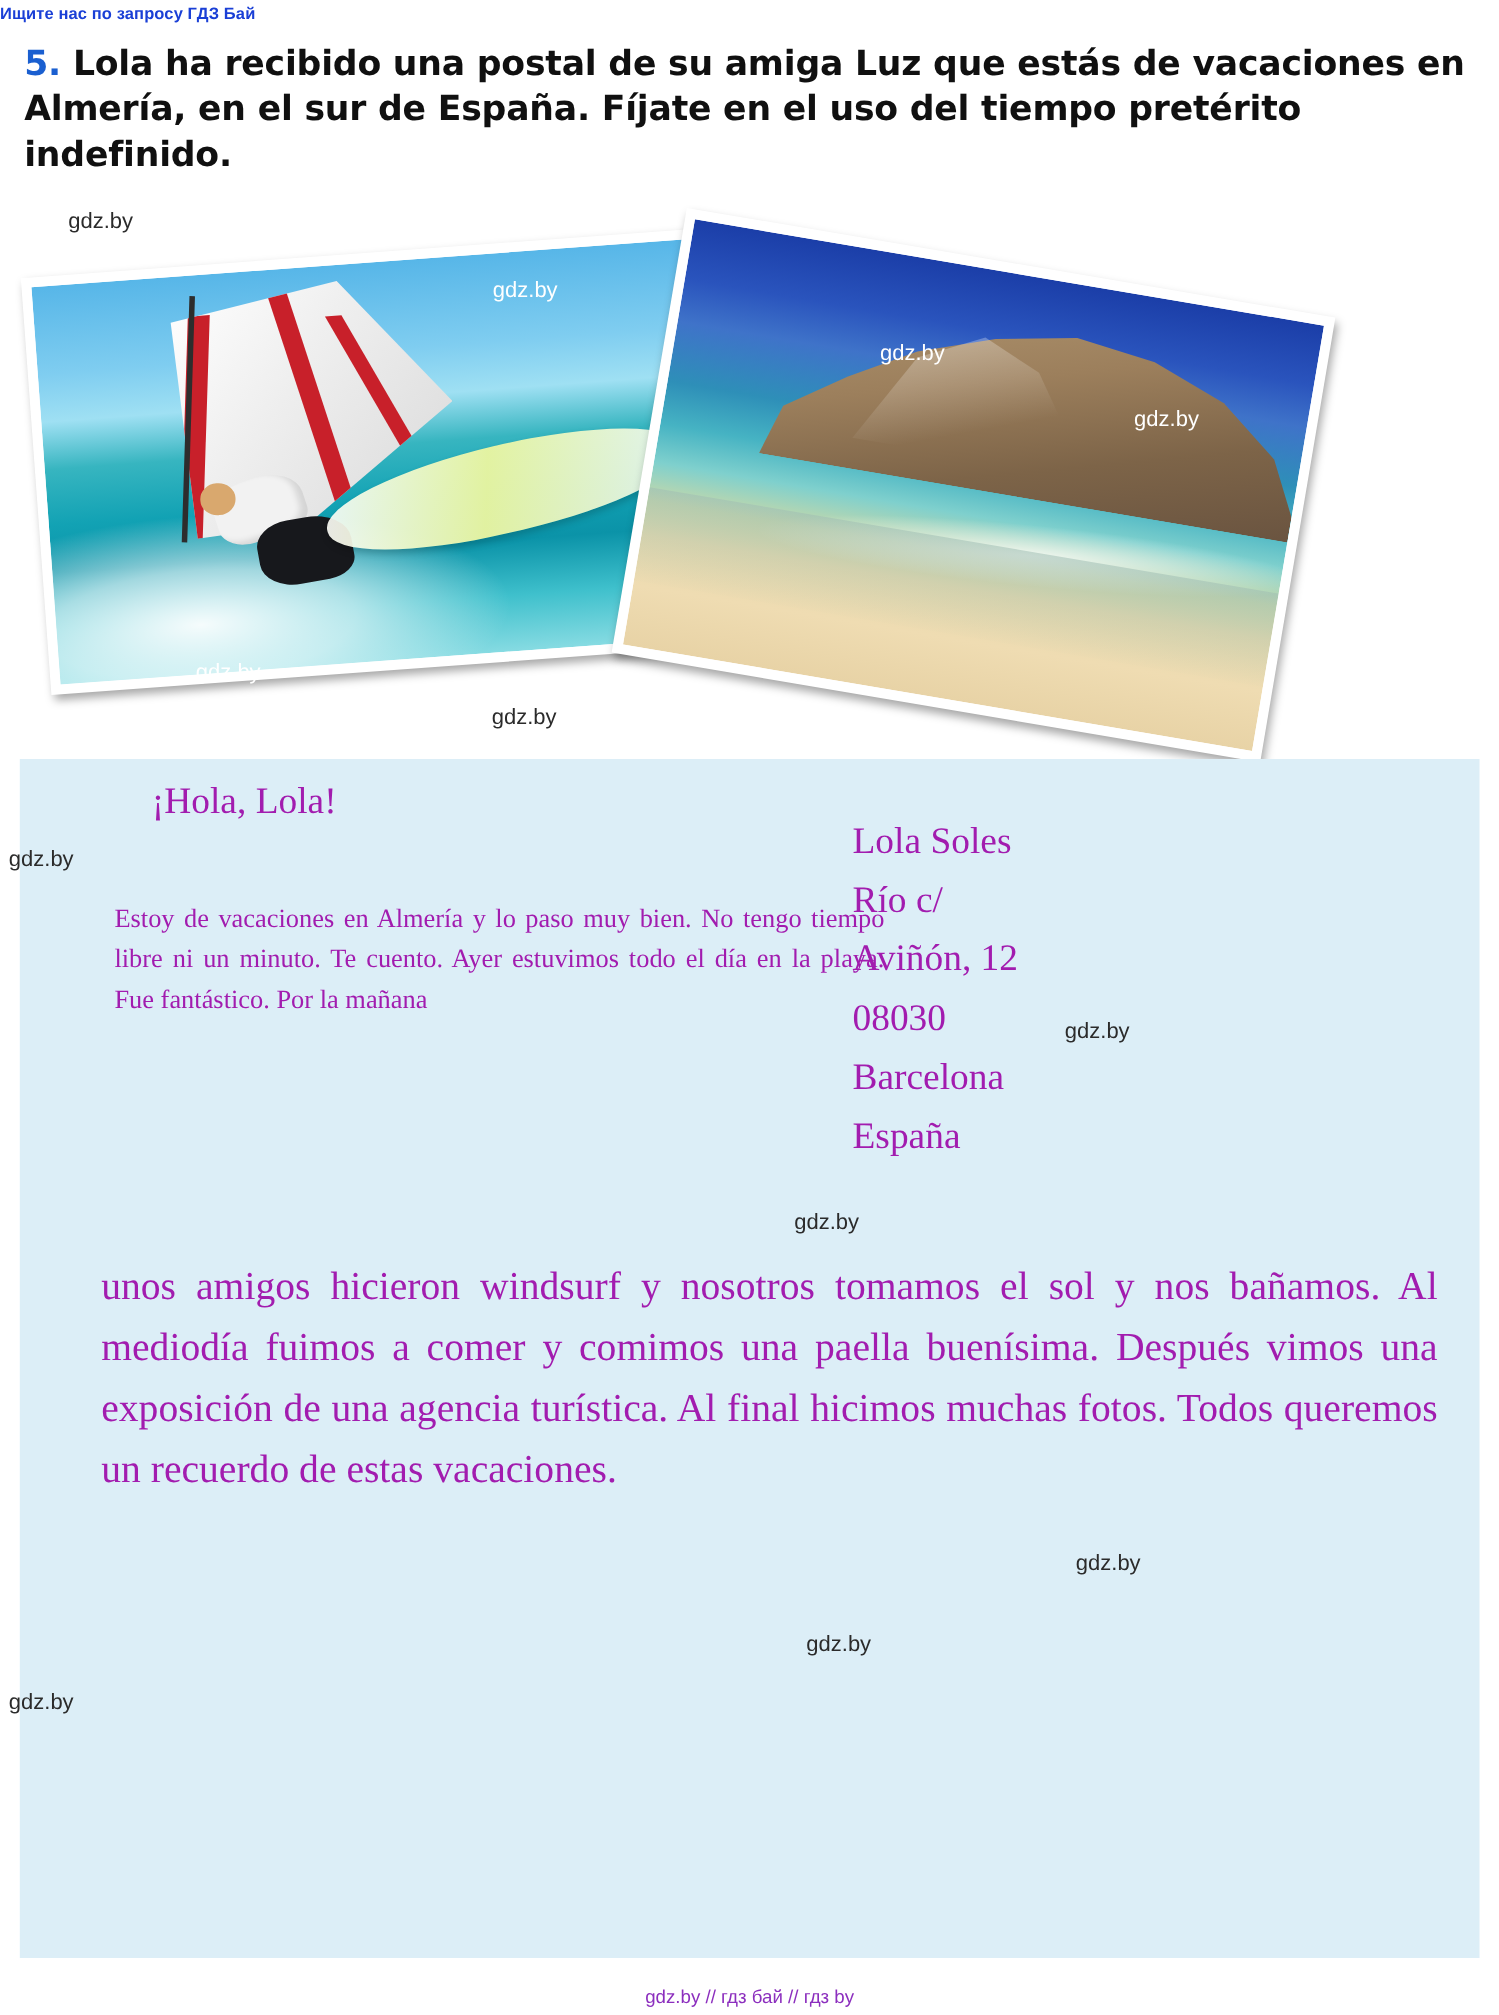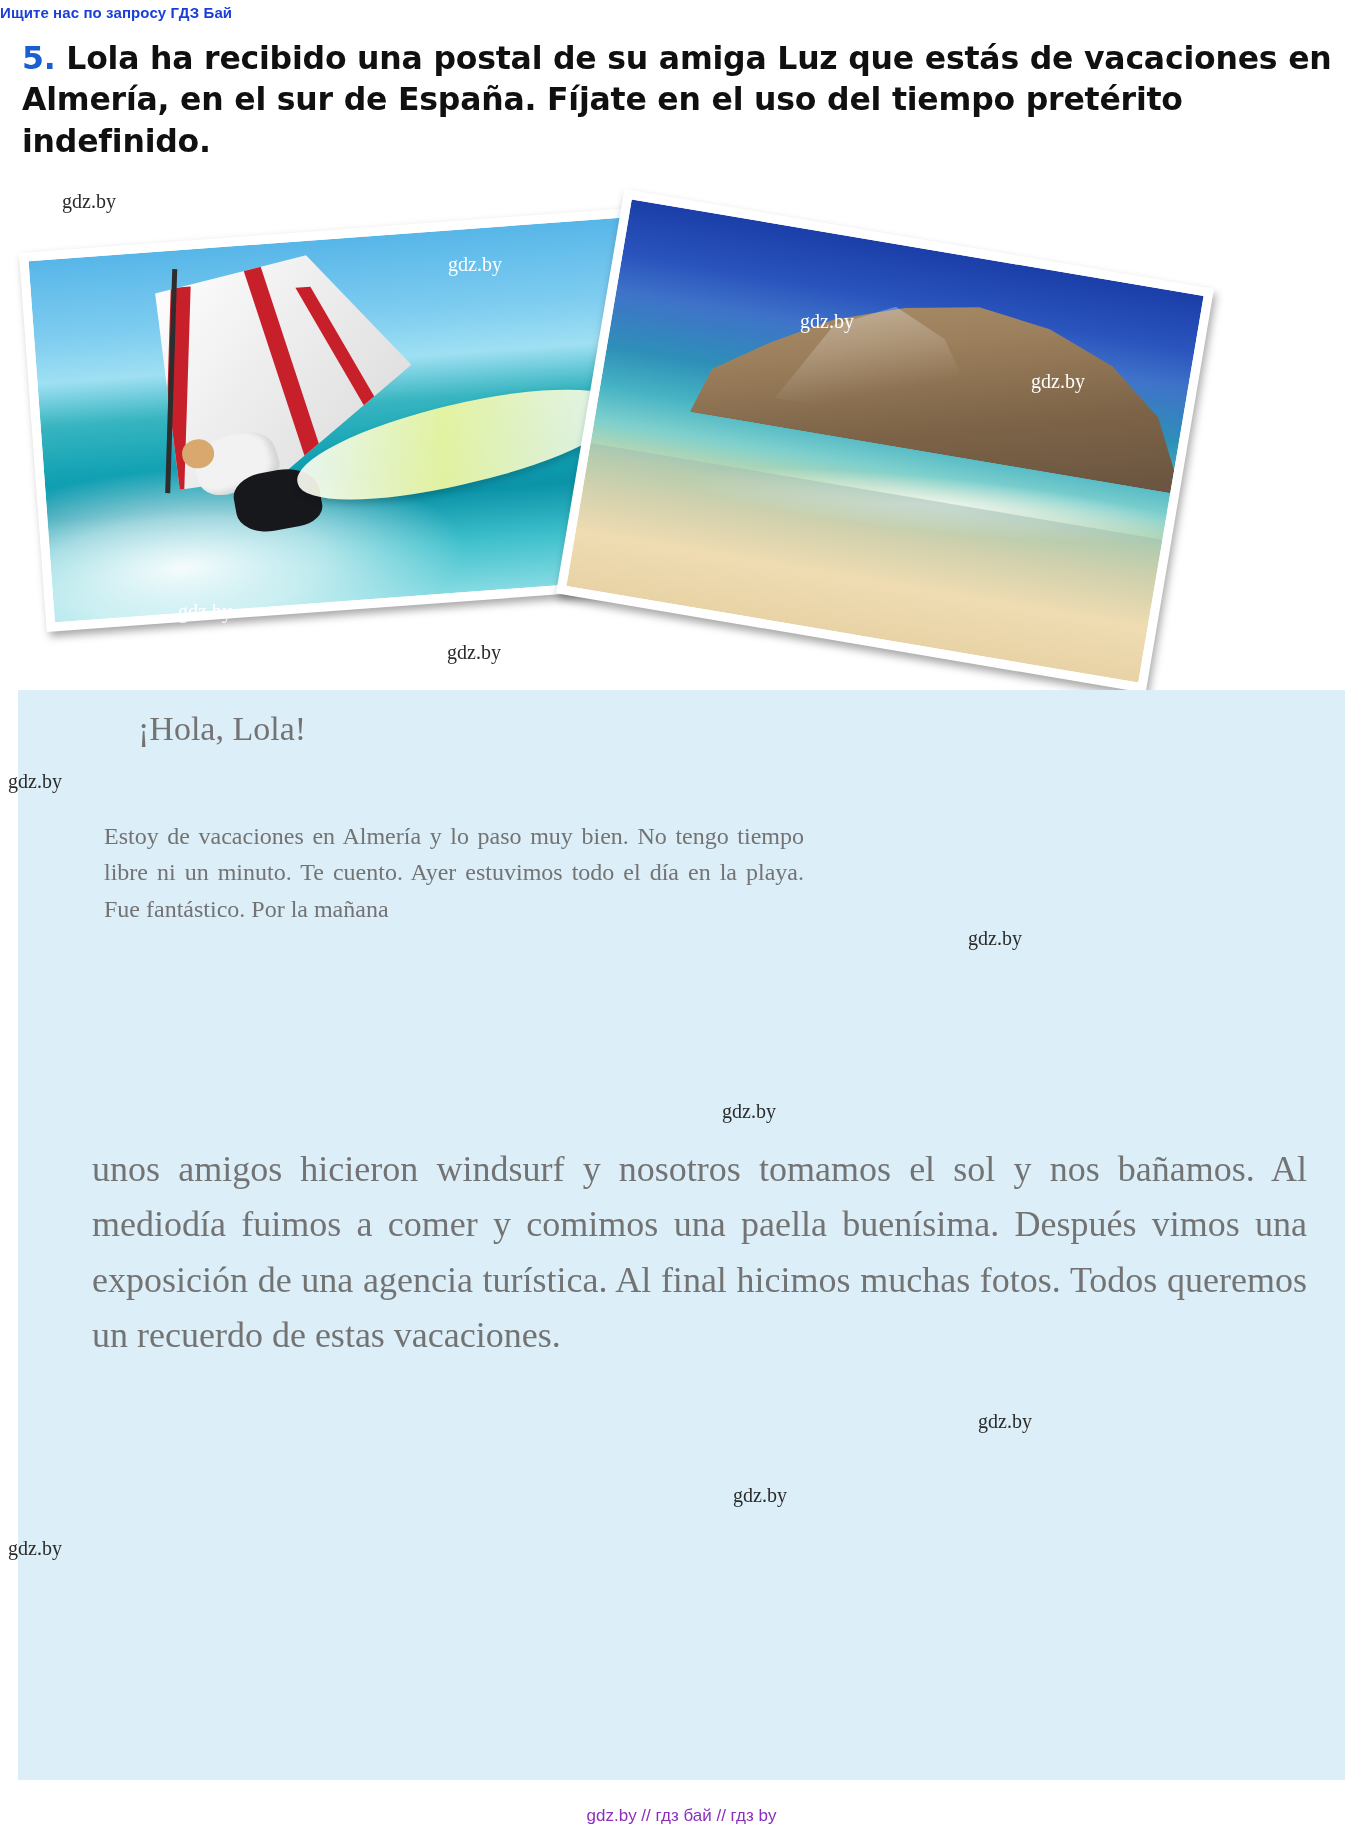--- a/index.html
+++ b/index.html
@@ -227,21 +227,21 @@
     top: 690px;
     width: 1327px;
     height: 1090px;
     background: #dceef7;
   }
   .pc-inner {
     position: relative;
     width: 100%;
     height: 100%;
     font-family: "Liberation Serif", serif;
-    color: #737373;
+    color: #a21caf;
   }
   .pc-greet {
     position: absolute;
     left: 120px;
     top: 20px;
     font-size: 34px;
   }
   .pc-q {
     position: absolute;
     left: 120px;
@@ -280,21 +280,21 @@
     right: 290px;
     top: 48px;
     width: 280px;
     font-size: 34px;
     line-height: 1.58;
   }
 
   
   .wm {
     position: absolute;
-    font-family: Liberation Serif, serif;
+    font-family: Liberation Sans, sans-serif;
     font-size: 20px;
     color: #2b2b2b;
     white-space: nowrap;
     pointer-events: none;
   }
   .wm.light { color: #ffffff; }
 
   .footer {
     position: absolute;
     bottom: 6px;
@@ -354,20 +354,28 @@
   </div>
 
 </div>
 
 <div class="postcard">
   <div class="pc-inner">
     <div class="pc-greet">¡Hola, Lola!</div>
     <div class="pc-col">Estoy de vacaciones en Almería y lo paso muy bien. No tengo tiempo libre ni un minuto. Te cuento. Ayer estuvimos todo el día en la playa. Fue fantástico. Por la mañana</div>
     <div class="pc-rest">unos amigos hicieron windsurf y nosotros tomamos el sol y nos bañamos. Al mediodía fuimos a comer y comimos una paella buenísima. Después vimos una exposición de una agencia turística. Al final hicimos muchas fotos. Todos queremos un recuerdo de estas vacaciones.</div>
 
+    <div class="pc-address">
+      <div>Lola Soles</div>
+      <div>Río c/</div>
+      <div>Aviñón, 12</div>
+      <div>08030</div>
+      <div>Barcelona</div>
+      <div>España</div>
+    </div>
   </div>
 </div>
 
 <div class="wm" style="left:62px; top:190px;">gdz.by</div>
 <div class="wm light" style="left:448px; top:253px;">gdz.by</div>
 <div class="wm light" style="left:800px; top:310px;">gdz.by</div>
 <div class="wm light" style="left:1031px; top:370px;">gdz.by</div>
 <div class="wm light" style="left:178px; top:600px;">gdz.by</div>
 <div class="wm" style="left:447px; top:641px;">gdz.by</div>
 <div class="wm" style="left:8px;  top:770px;">gdz.by</div>

